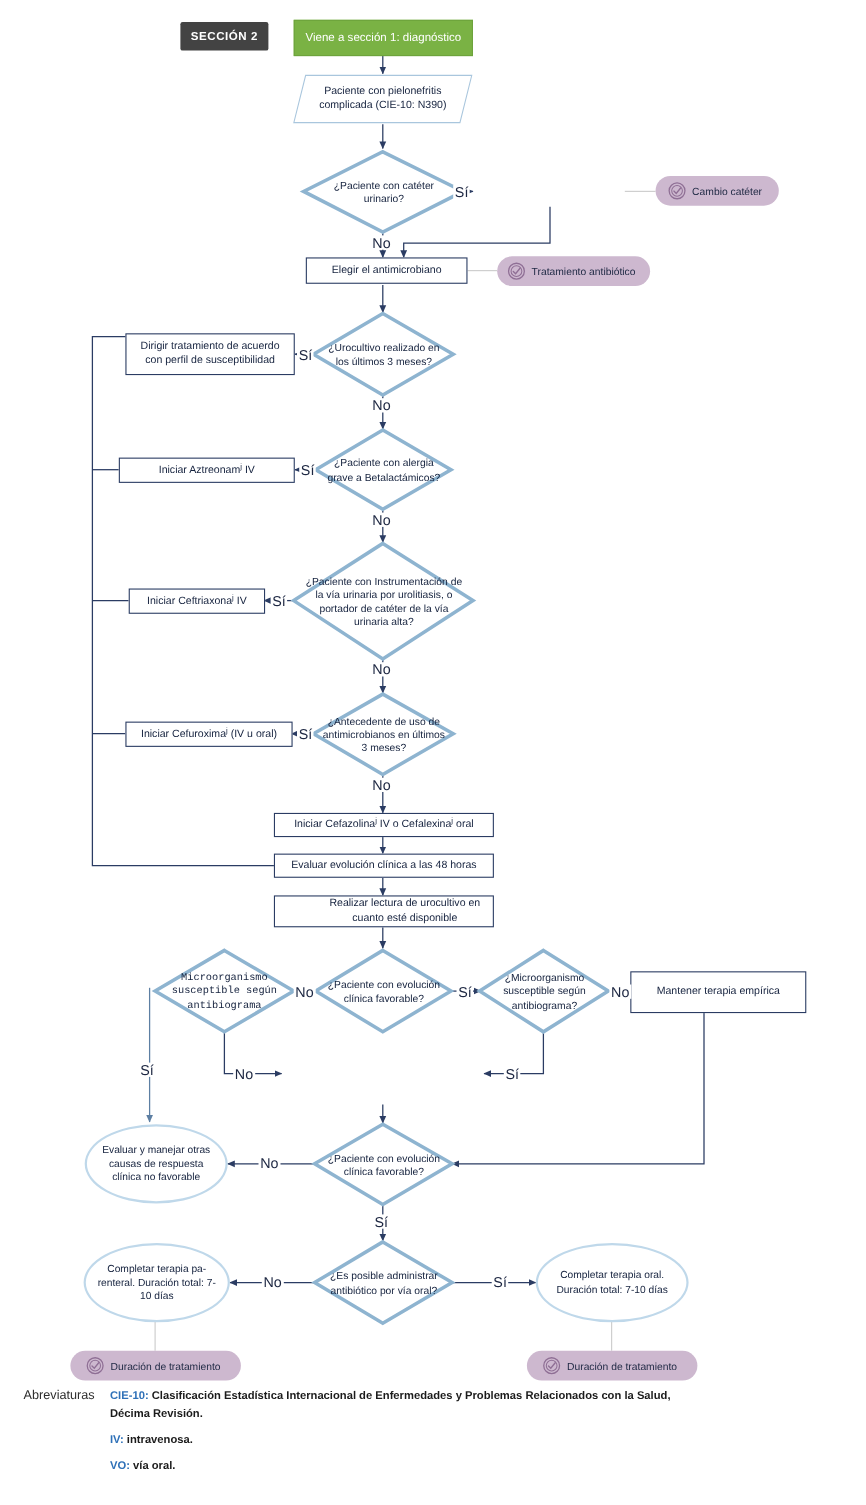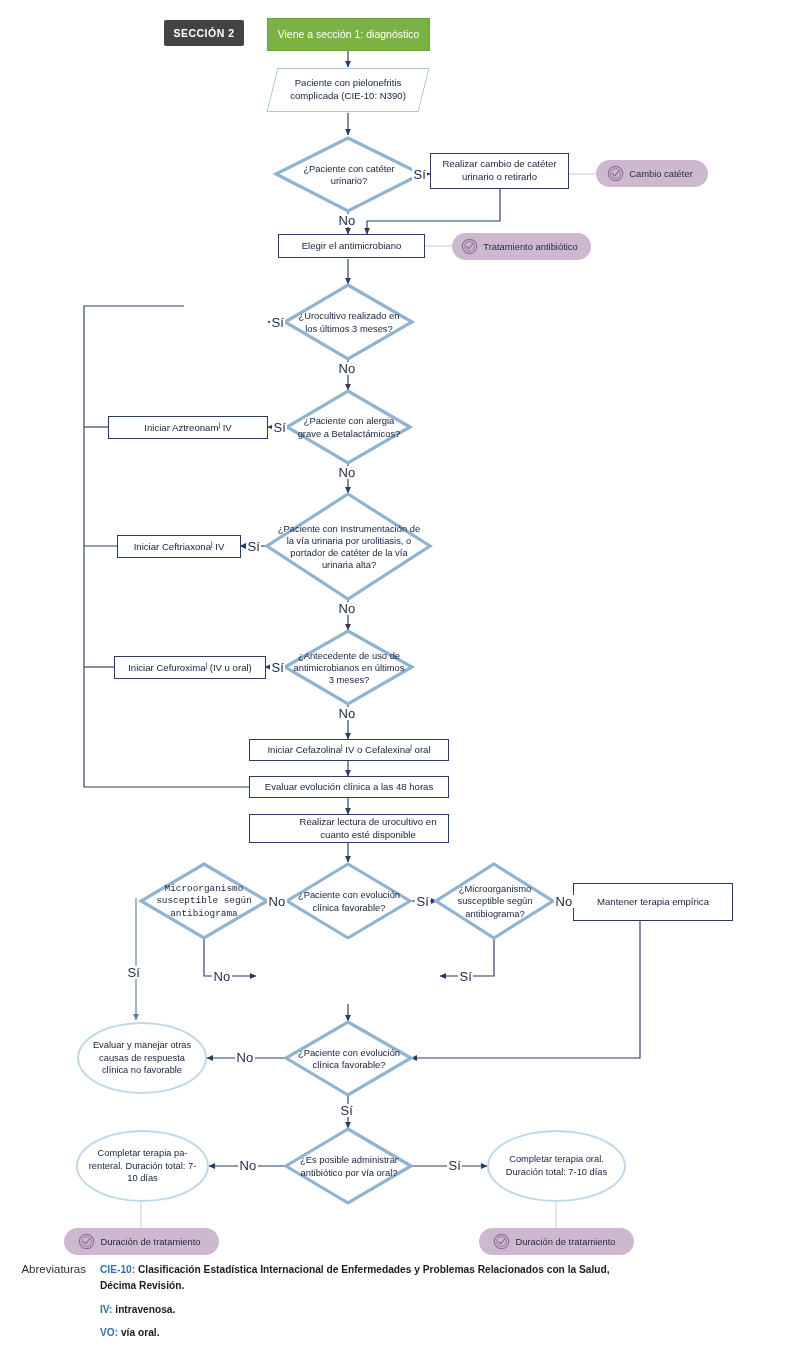--- a/index.html
+++ b/index.html
@@ -228,24 +228,24 @@
   </div>
 
   <div class="node dia" style="left:286px; top:1022px; width:126px; height:74px;">
     <div class="label">¿Paciente con evolución clínica favorable?</div>
   </div>
 
   <div class="node dia" style="left:286px; top:1129px; width:126px; height:75px;">
     <div class="label">¿Es posible administrar antibiótico por vía oral?</div>
   </div>
 
-  <div class="node proc" style="left:430px; top:153px; width:139px; height:36px;">Realizar cambio de catéter urinario o retirarlo</div>
 
   <div class="node proc" style="left:278px; top:234px; width:147px; height:24px;">Elegir el antimicrobiano</div>
 
+  <div class="node proc" style="left:114px; top:303px; width:154px; height:38px;">Dirigir tratamiento de acuerdo con perfil de susceptibilidad</div>
 
   <div class="node proc" style="left:108px; top:416px; width:160px; height:23px;">
       <span><span>Iniciar Aztreonam</span><sup class="fn">j</sup><span> IV</span></span>
     </div>
 
   <div class="node proc" style="left:117px; top:535px; width:124px; height:23px;">
       <span><span>Iniciar Ceftriaxona</span><sup class="fn">j</sup><span> IV</span></span>
     </div>
 
   <div class="node proc" style="left:114px; top:656px; width:152px; height:23px;">

